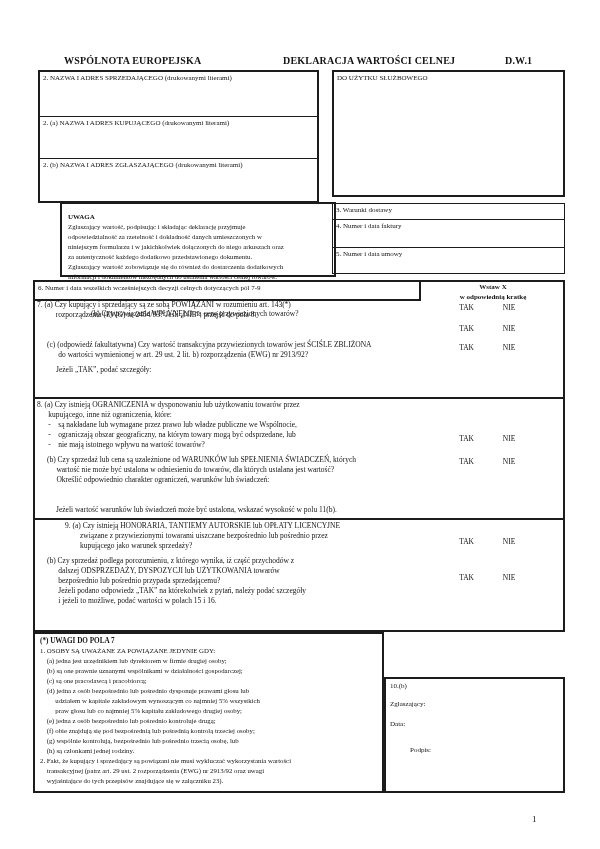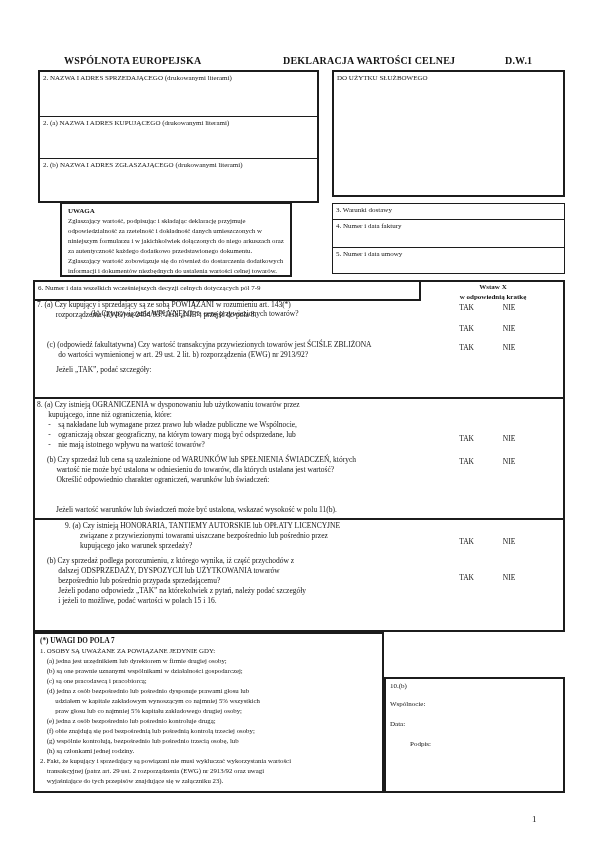--- a/index.html
+++ b/index.html
@@ -42,21 +42,21 @@
     </div>
     <div class="fieldrow" style="height:43px;border-top:1.5px solid #1c1c1c;">
       <span class="lbl">2. (b) NAZWA I ADRES ZGŁASZAJĄCEGO (drukowanymi literami)</span>
     </div>
   </div>
 
   <div class="abs b2 fieldrow" style="left:332px;top:70px;width:233px;height:127px;">
     <span class="lbl">DO UŻYTKU SŁUŻBOWEGO</span>
   </div>
 
-  <div class="abs b2" style="left:60px;top:202px;width:232px;height:75px;padding:3px 6px;">
+  <div class="abs b2" style="left:60px;top:202px;width:276px;height:75px;padding:9px 6px;">
     <span class="lbl bold">UWAGA</span>
     <div class="note preline" style="white-space:pre-line;">Zgłaszający wartość, podpisując i składając deklarację przyjmuje
 odpowiedzialność za rzetelność i dokładność danych umieszczonych w
 niniejszym formularzu i w jakichkolwiek dołączonych do niego arkuszach oraz
 za autentyczność każdego dodatkowo przedstawionego dokumentu.
 Zgłaszający wartość zobowiązuje się do również do dostarczenia dodatkowych
 informacji i dokumentów niezbędnych do ustalenia wartości celnej towarów.</div>
   </div>
 
   <div class="abs b15" style="left:332px;top:203px;width:233px;height:71px;">
@@ -141,20 +141,20 @@
     (g) wspólnie kontrolują, bezpośrednio lub pośrednio trzecią osobę, lub
     (h) są członkami jednej rodziny.
 2. Fakt, że kupujący i sprzedający są powiązani nie musi wykluczać wykorzystania wartości
     transakcyjnej (patrz art. 29 ust. 2 rozporządzenia (EWG) nr 2913/92 oraz uwagi
     wyjaśniające do tych przepisów znajdujące się w załączniku 23).</div>
   </div>
 
 
   <div class="abs b2" style="left:384px;top:677px;width:181px;height:116px;padding:2px 4px;">
     <span class="abs lbl" style="left:4px;top:3px;">10.(b)</span>
-    <span class="abs lbl" style="left:4px;top:21px;">Wspólnocie:</span>
+    <span class="abs lbl" style="left:4px;top:21px;">Zgłaszający:</span>
     <span class="abs lbl" style="left:4px;top:41px;">Data:</span>
-    <span class="abs lbl" style="left:4px;top:61px;padding-left:20px;">Podpis:</span>
+    <span class="abs lbl" style="left:4px;top:67px;padding-left:20px;">Podpis:</span>
   </div>
 
   <span class="abs" style="left:532px;top:814px;font-size:9px;">1</span>
 
 </div>
 
 </body></html>

